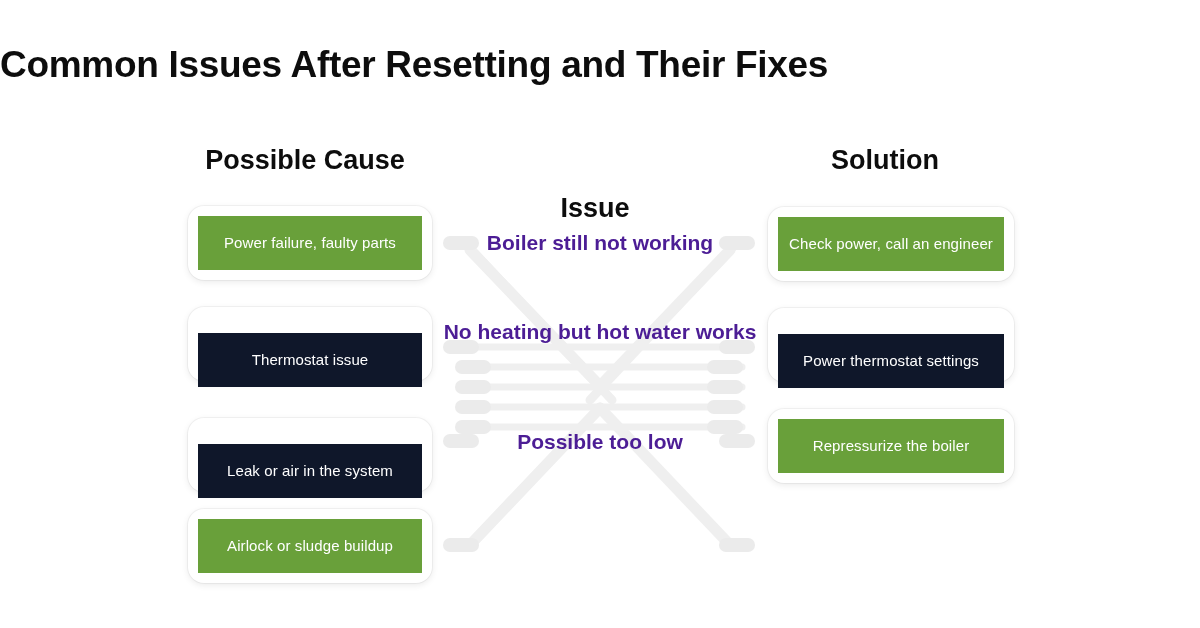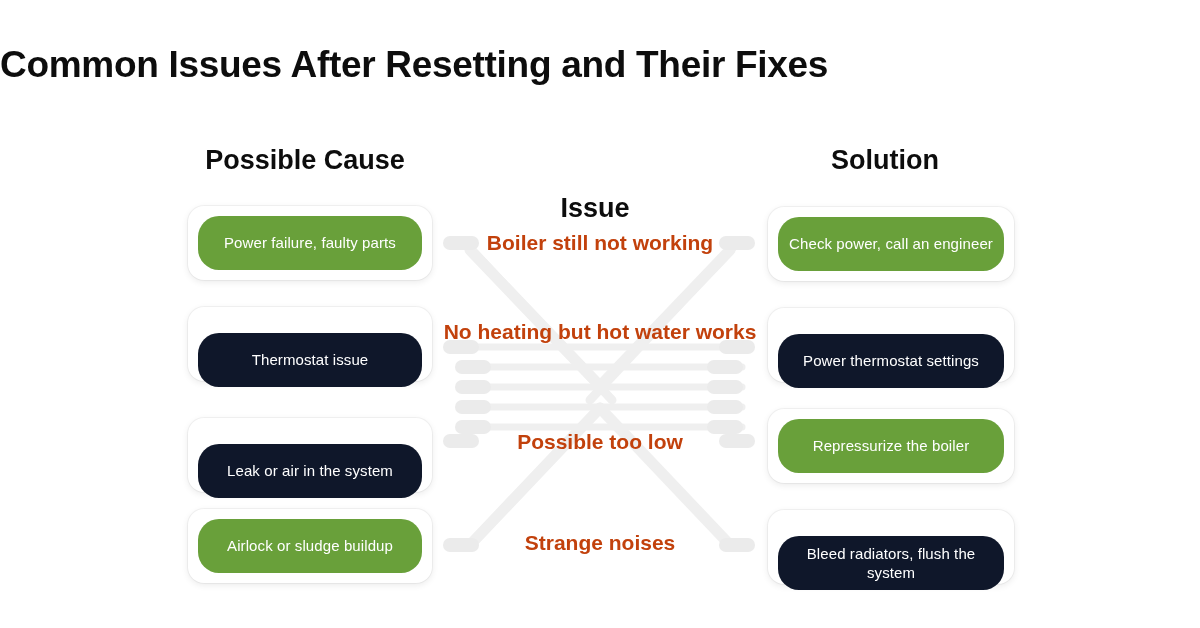--- a/index.html
+++ b/index.html
@@ -64,21 +64,21 @@
     background: #ffffff;
     border-radius: 16px;
     box-shadow: 0 0 0 1px rgba(0,0,0,0.045), 0 2px 7px rgba(0,0,0,0.085);
     z-index: 3;
     box-sizing: border-box;
     padding: 10px;
   }
   .chip {
     width: 100%;
     height: 100%;
-    border-radius: 21px;
+    border-radius: 0;
     display: flex;
     align-items: center;
     justify-content: center;
     text-align: center;
     color: #ffffff;
     font-size: 15px;
     font-weight: 400;
     line-height: 1.28;
     letter-spacing: 0.1px;
     box-sizing: border-box;
@@ -94,21 +94,21 @@
 
   
   .issue-label {
     position: absolute;
     left: 440px;
     width: 320px;
     text-align: center;
     font-size: 21px;
     font-weight: 700;
     line-height: 1.38;
-    color: #c2410c;
+    color: #4c1d95;
     z-index: 4;
   }
 </style>
 </head>
 <body>
 
 <div id="canvas">
 
   <div id="page-title">Common Issues After Resetting and Their Fixes</div>
 
@@ -165,28 +165,24 @@
   <div class="card cause" style="top:418px">
     <div class="chip light">Leak or air in the system</div>
   </div>
   <div class="card cause" style="top:509px">
     <div class="chip dark">Airlock or sludge buildup</div>
   </div>
 
   <div class="issue-label" style="top:229px">Boiler still not working</div>
   <div class="issue-label" style="top:318px">No heating but hot water works</div>
   <div class="issue-label" style="top:428px">Possible too low</div>
-  <div class="issue-label" style="top:529px">Strange noises</div>
 
   <div class="card solution" style="top:207px">
     <div class="chip dark">Check power, call an engineer</div>
   </div>
   <div class="card solution" style="top:308px">
     <div class="chip light">Power thermostat settings</div>
   </div>
   <div class="card solution" style="top:409px">
     <div class="chip dark">Repressurize the boiler</div>
   </div>
-  <div class="card solution" style="top:510px">
-    <div class="chip light">Bleed radiators, flush the system</div>
-  </div>
 
 </div>
 
 </body></html>

